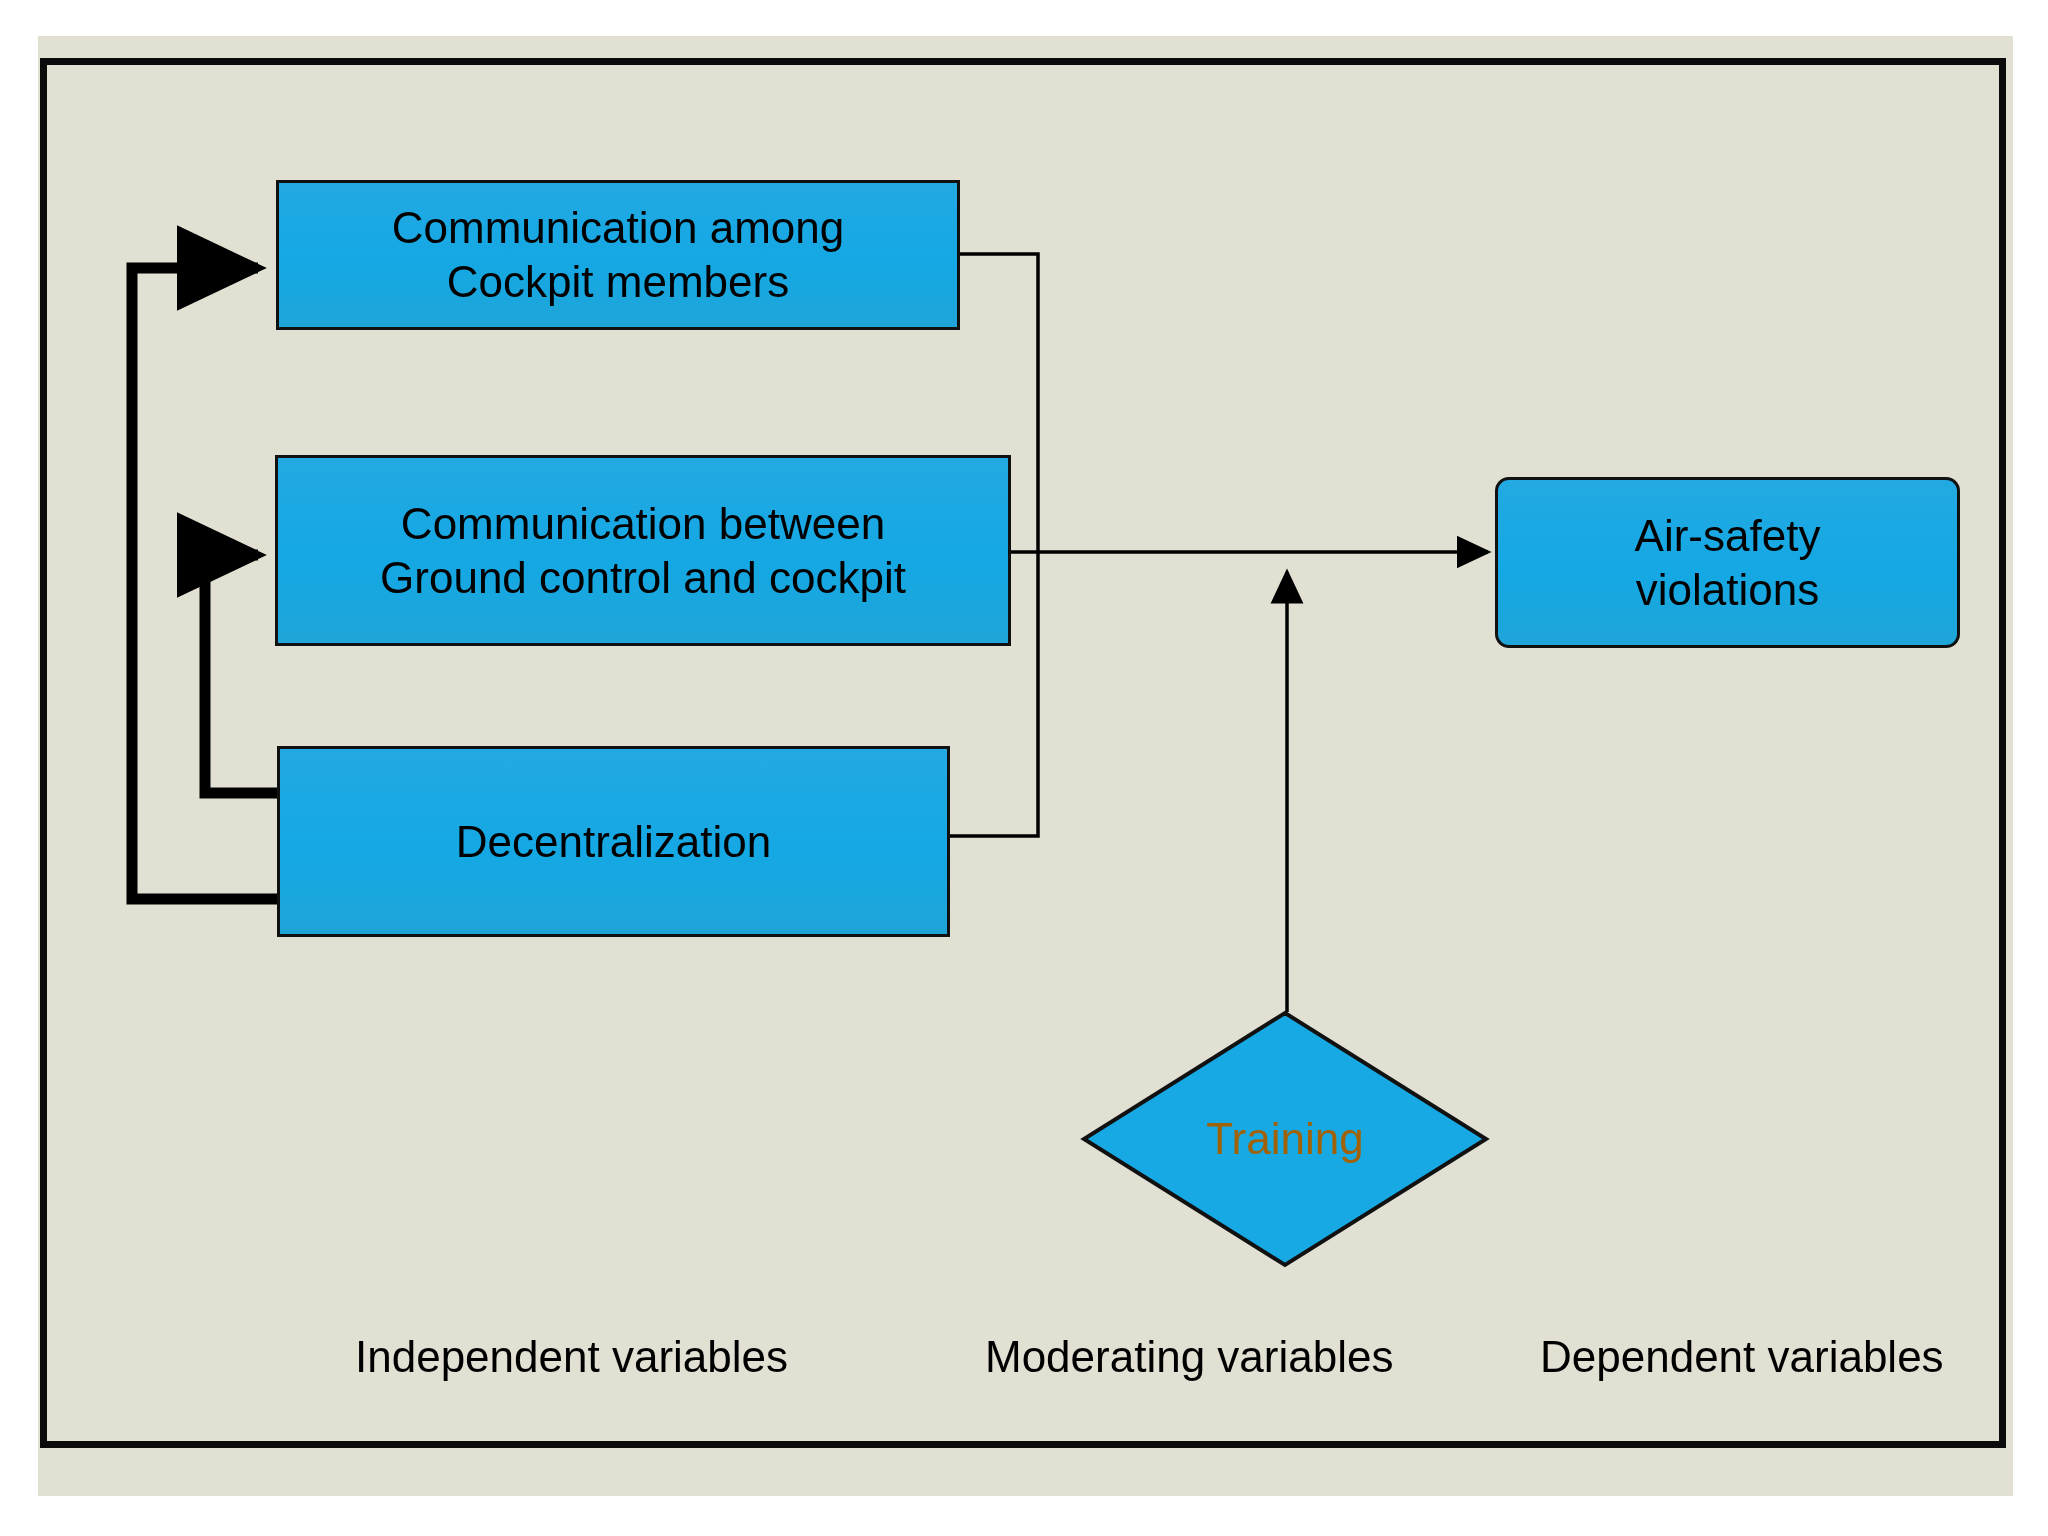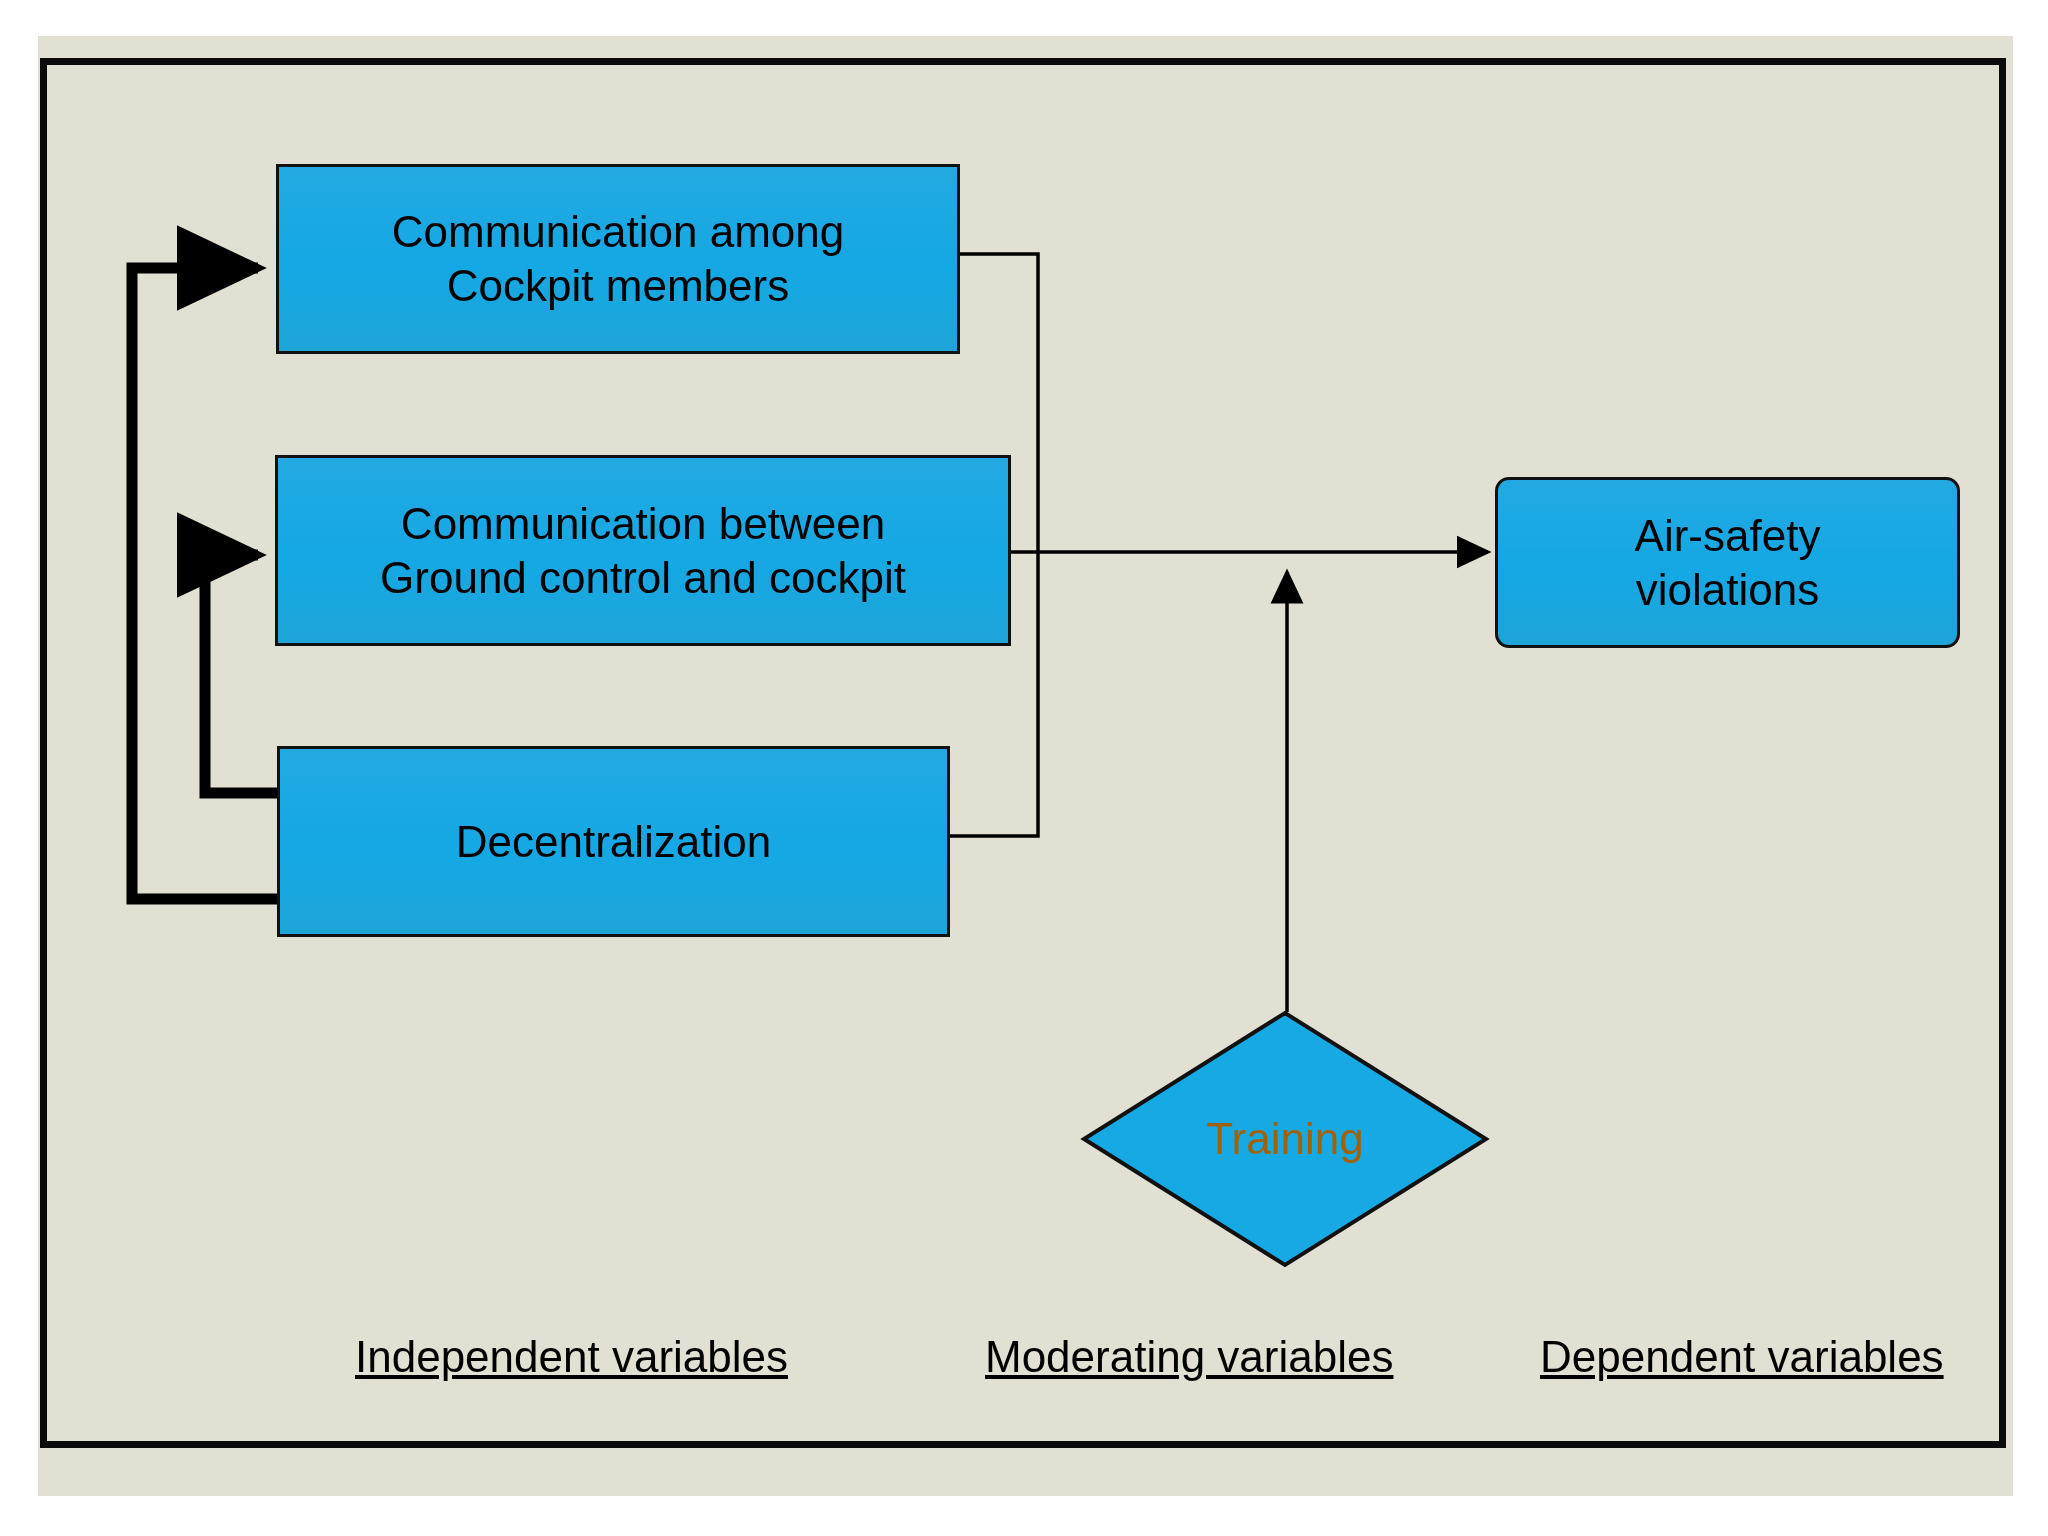--- a/index.html
+++ b/index.html
@@ -79,21 +79,20 @@
     align-items: center;
     justify-content: center;
     color: #a16207;
     font-size: 44px;
   }
   .zone-label {
     position: absolute;
     color: #000000;
     font-size: 44px;
     white-space: nowrap;
-    text-decoration: underline;
   }
 </style>
 </head>
 <body>
 
 <div id="canvas">
 
   <div id="panel"></div>
   <div id="frame"></div>
 
@@ -113,21 +112,21 @@
 
     <path d="M 959 254 L 1038 254 L 1038 552" fill="none" stroke="#000000" stroke-width="3.5" stroke-linecap="butt" stroke-linejoin="miter"></path>
 
     <path d="M 950 836 L 1038 836 L 1038 552" fill="none" stroke="#000000" stroke-width="3.5" stroke-linecap="butt" stroke-linejoin="miter"></path>
 
     <path d="M 1010 552 L 1488 552" fill="none" stroke="#000000" stroke-width="3.5" stroke-linecap="butt" marker-end="url(#arrow-thin)"></path>
 
     <path d="M 1287 1012 L 1287 572" fill="none" stroke="#000000" stroke-width="3.5" stroke-linecap="butt" marker-end="url(#arrow-thin)"></path>
   </svg>
 
-  <div class="node-rect" style="left:276px; top:164px; width:684px; height:190px;">
+  <div class="node-rect" style="left:276px; top:180px; width:684px; height:150px;">
     <span>
       <span>Communication among</span><br>
       <span>Cockpit members</span>
     </span>
   </div>
 
   <div class="node-rect" style="left:277px; top:746px; width:673px; height:191px;">
     <span>
       <span>Decentralization</span>
     </span>

